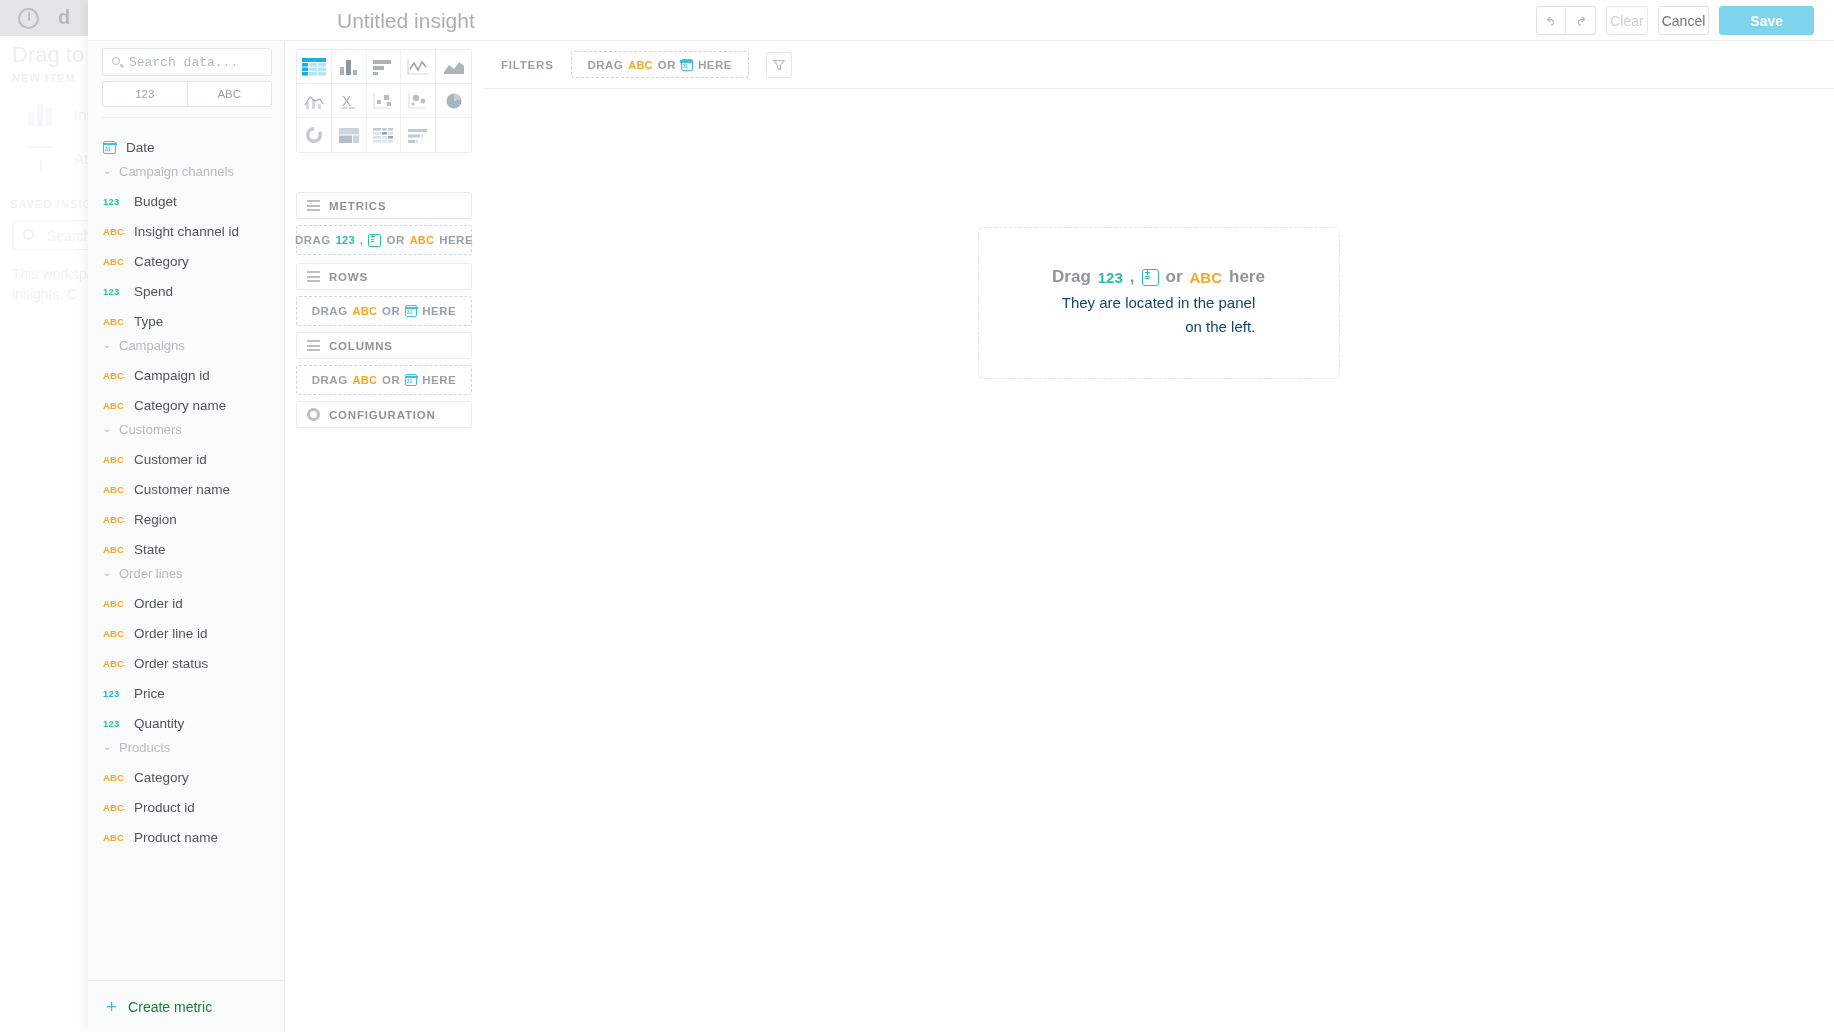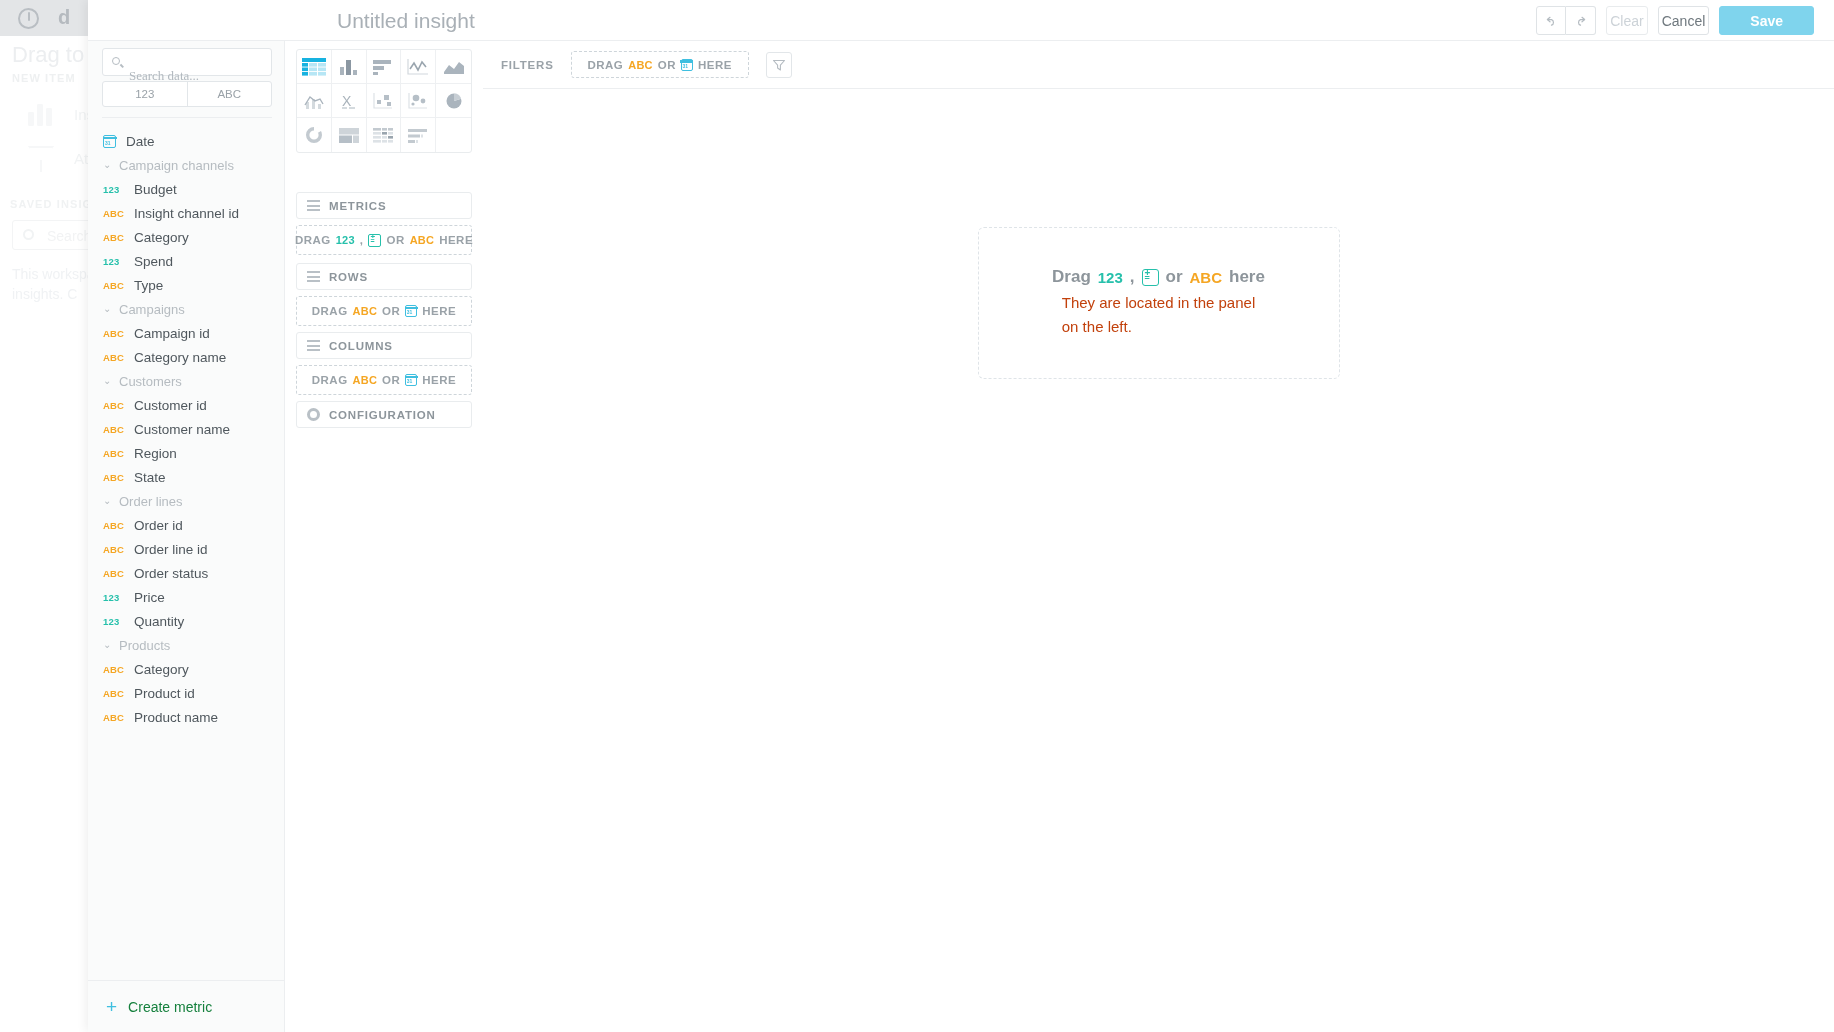--- a/index.html
+++ b/index.html
@@ -122,21 +122,21 @@
     position: absolute; left: 9px; top: 8px; width: 8px; height: 8px;
     border: 1.5px solid #b6bdc3; border-radius: 50%;
   }
   .search-box .mag::after {
     content:""; position:absolute; left:7px; top:7px; width:4px; height:1.5px;
     background:#b6bdc3; transform: rotate(45deg);
   }
   .search-box input {
     position: absolute; left: 26px; top: 0; width: 138px; height: 26px;
     border: none; outline: none; background: transparent;
-    font-family: Liberation Serif, serif; font-size: 13px; color: #5c6469; margin-top: 14px;
+    font-family: Liberation Mono, monospace; font-size: 13px; color: #5c6469;
   }
   .search-box input::placeholder { color: #b2b9bf; }
   .type-toggle {
     position: absolute; left: 14px; top: 40px; width: 170px; height: 26px;
     display: flex; border: 1px solid #e2e6e9; border-radius: 3px; background: #fff;
     overflow: hidden;
   }
   .type-toggle div {
     flex: 1; display: flex; align-items: center; justify-content: center;
     font-size: 11.5px; color: #9aa2a8; cursor: pointer;
@@ -152,21 +152,21 @@
   }
   .group-hdr {
     display: flex; align-items: center; height: 24px; padding-left: 15px;
     font-size: 13px; color: #b6bcc1; cursor: pointer;
   }
   .chev {
     width: 9px; margin-right: 7px; font-size: 10px; color: #b6bcc1; line-height: 1;
   }
   .field-row {
     display: flex; align-items: center; height: 24px; padding-left: 15px;
-    font-size: 13.5px; color: #4f575d; cursor: grab;
+    font-size: 13.5px; color: #4f575d; cursor: grab; margin-top: 6px;
   }
   .tag {
     width: 22px; font-size: 9.5px; font-weight: bold; letter-spacing: .2px;
     margin-right: 9px; flex: none;
   }
   .tag.num { color: #26c0ab; }
   .tag.txt { color: #f5a623; }
   .cal-ico {
     width: 13px; height: 13px; border: 1.5px solid #3fbfe0; border-radius: 2px;
     margin-right: 10px; position: relative; flex: none;
@@ -285,21 +285,21 @@
     width: 17px; height: 17px; border: 1.5px solid #26c0ab; border-radius: 3px;
     position: relative; flex: none;
   }
   .es-metric::before {
     content:"+"; position:absolute; left:2px; top:-3px; font-size:10px; color:#26c0ab; font-weight:bold;
   }
   .es-metric::after {
     content:"="; position:absolute; left:2px; top:3px; font-size:9px; color:#26c0ab; font-weight:bold;
   }
   .es-sub {
-    font-size: 15px; color: #c2410c; text-align: left; line-height: 24px; font-weight: 300;
+    font-size: 15px; color: #0c4a6e; text-align: right; line-height: 24px; font-weight: 300;
   }
 </style>
 </head>
 <body>
 
 <div class="app">
 
   <div class="bg-page">
     <div class="bg-topbar"></div>
     <div class="bg-logo"></div>

